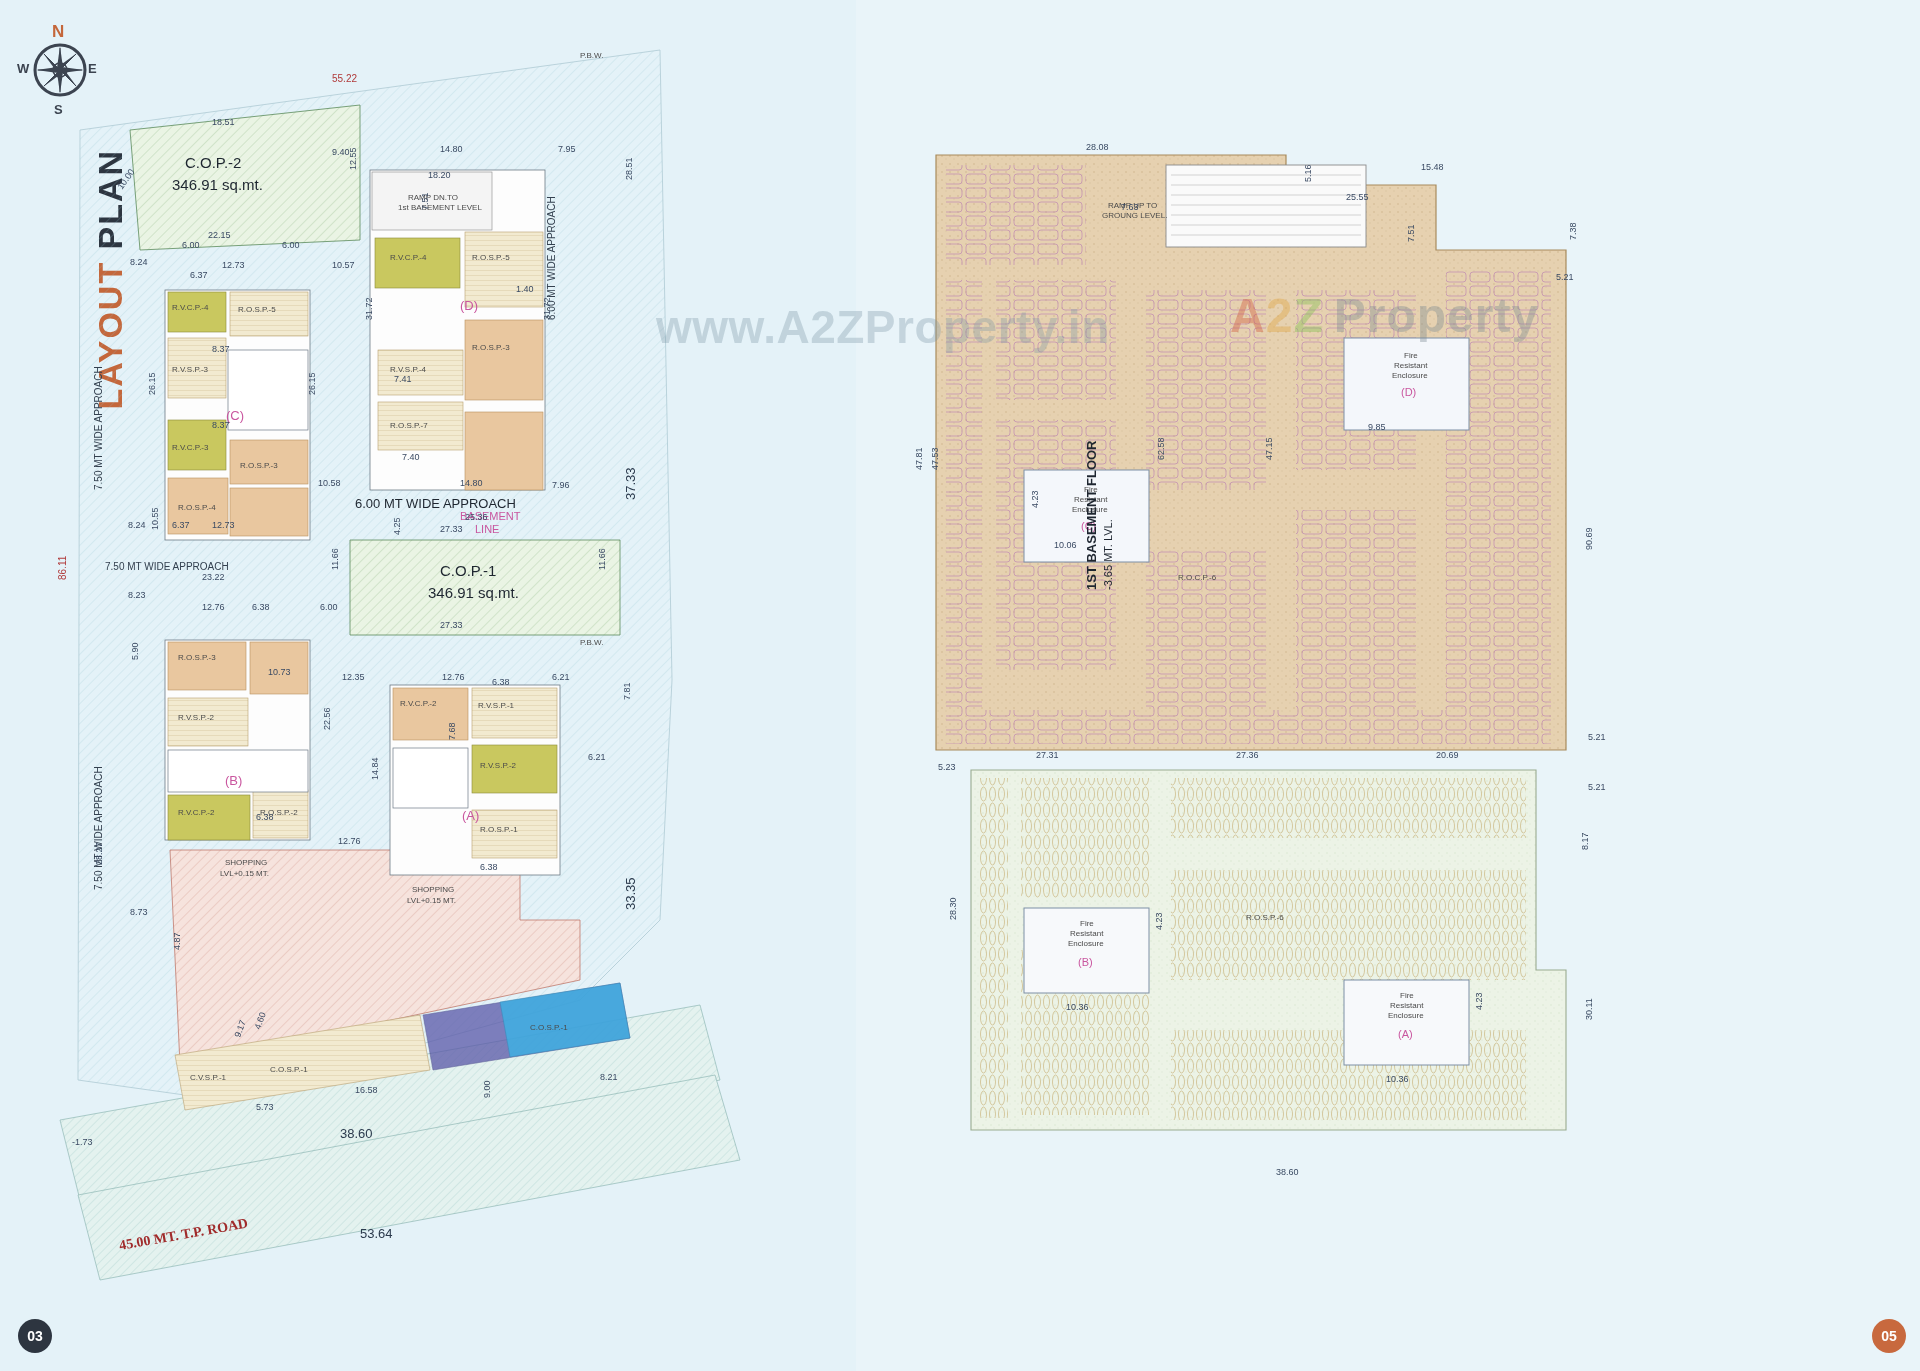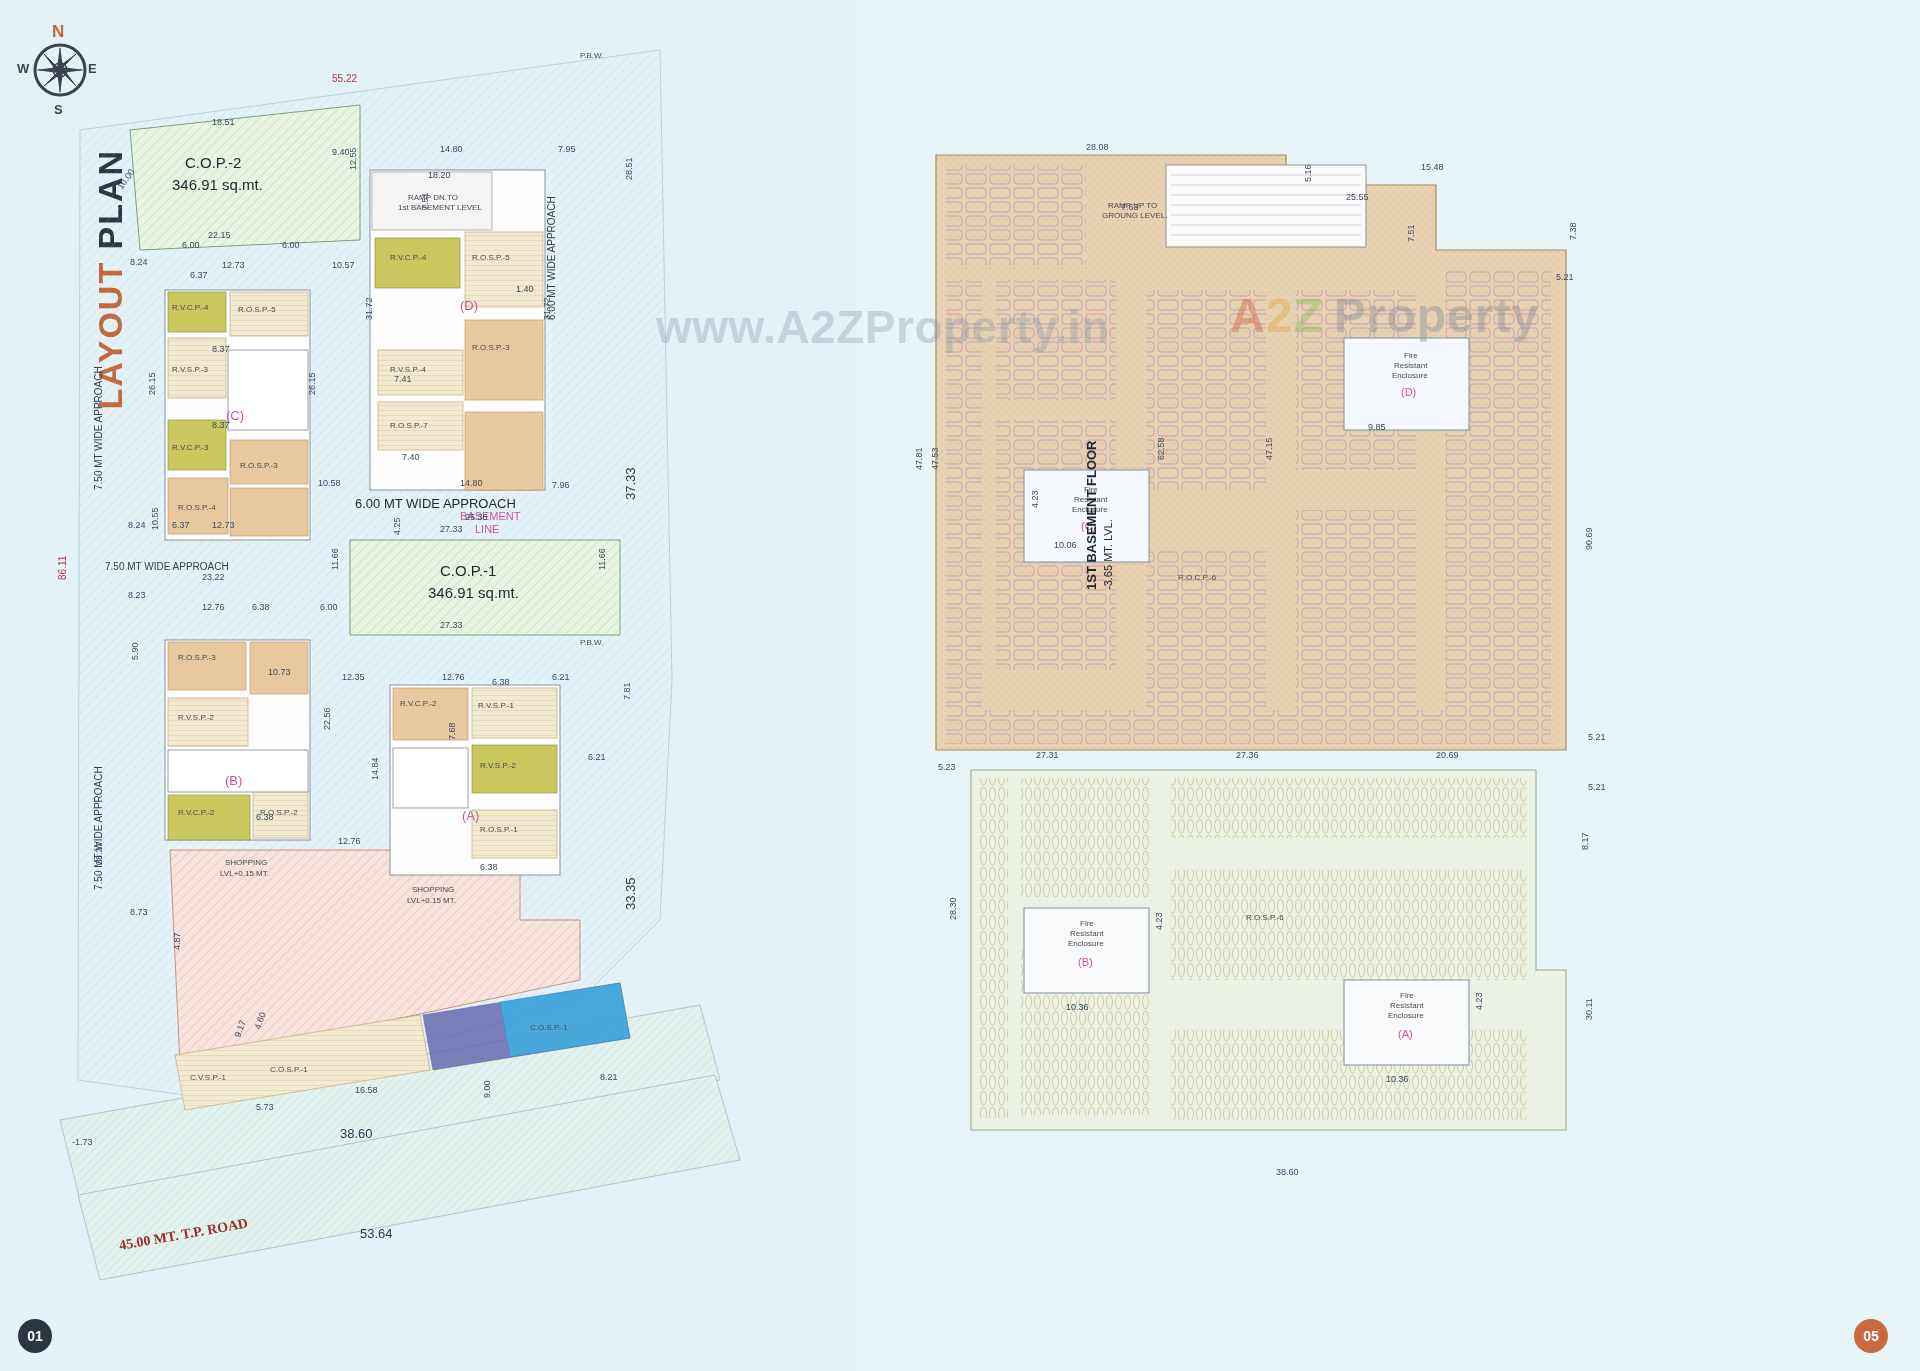--- a/index.html
+++ b/index.html
@@ -24,21 +24,21 @@
     transform:rotate(-90deg);transform-origin:center center;
     font-size:34px;font-weight:700;letter-spacing:2px;white-space:nowrap;}
   .vtitle .a{color:#c4673b;}
   .vtitle .b{color:#2d3540;}
 
   
   .pagenum{position:absolute;bottom:18px;width:34px;height:34px;border-radius:50%;
     background:#2d3540;color:#fff;display:flex;align-items:center;justify-content:center;
     font-size:14px;font-weight:700;}
   #pn-left{left:18px;}
-  #pn-right{right:32px;background:#c8693e;text-align:center;}
+  #pn-right{right:14px;background:#c8693e;text-align:center;}
 
   
   .wm{position:absolute;top:300px;left:656px;white-space:nowrap;pointer-events:none;
       font-size:46px;font-weight:700;color:rgba(120,150,165,.33);letter-spacing:.5px;}
   .wm2{position:absolute;top:288px;left:1230px;white-space:nowrap;pointer-events:none;
       font-size:48px;font-weight:700;letter-spacing:1px;opacity:.38;}
   .wm2 .g{color:#7fbf4f;} .wm2 .o{color:#e0a23c;} .wm2 .r{color:#d0563a;} .wm2 .k{color:#7d8b93;}
 
   
   .draw{position:absolute;}
@@ -298,21 +298,21 @@
     <text class="dim" x="528" y="740">6.21</text>
     <text class="dim" x="340" y="515" transform="rotate(-90 340 515)">4.25</text>
     <text class="dim" x="120" y="930" transform="rotate(-90 120 930)">4.87</text>
     <text class="dim" x="78" y="640" transform="rotate(-90 78 640)">5.90</text>
     <text class="dim" x="42" y="845" transform="rotate(-90 42 845)">28.27</text>
     <text class="dim" x="98" y="510" transform="rotate(-90 98 510)">10.55</text>
 
     <text class="road" x="60" y="1230" transform="rotate(-10 60 1230)">45.00 MT. T.P. ROAD</text>
   </svg>
 
-  <div class="pagenum" id="pn-left">01</div>
+  <div class="pagenum" id="pn-left">03</div>
 </div>
 
 <div class="page" id="page-right">
 
   <svg class="draw" style="left:60px;top:130px;" width="980" height="1150" viewBox="0 0 980 1150">
     <defs>
       <pattern id="tanSpeck" width="8" height="8" patternUnits="userSpaceOnUse">
         <rect width="8" height="8" fill="#e6d1b0"></rect>
         <circle cx="2" cy="2" r="0.9" fill="#d8c09a"></circle>
         <circle cx="6" cy="5" r="0.8" fill="#dcc6a2"></circle>

